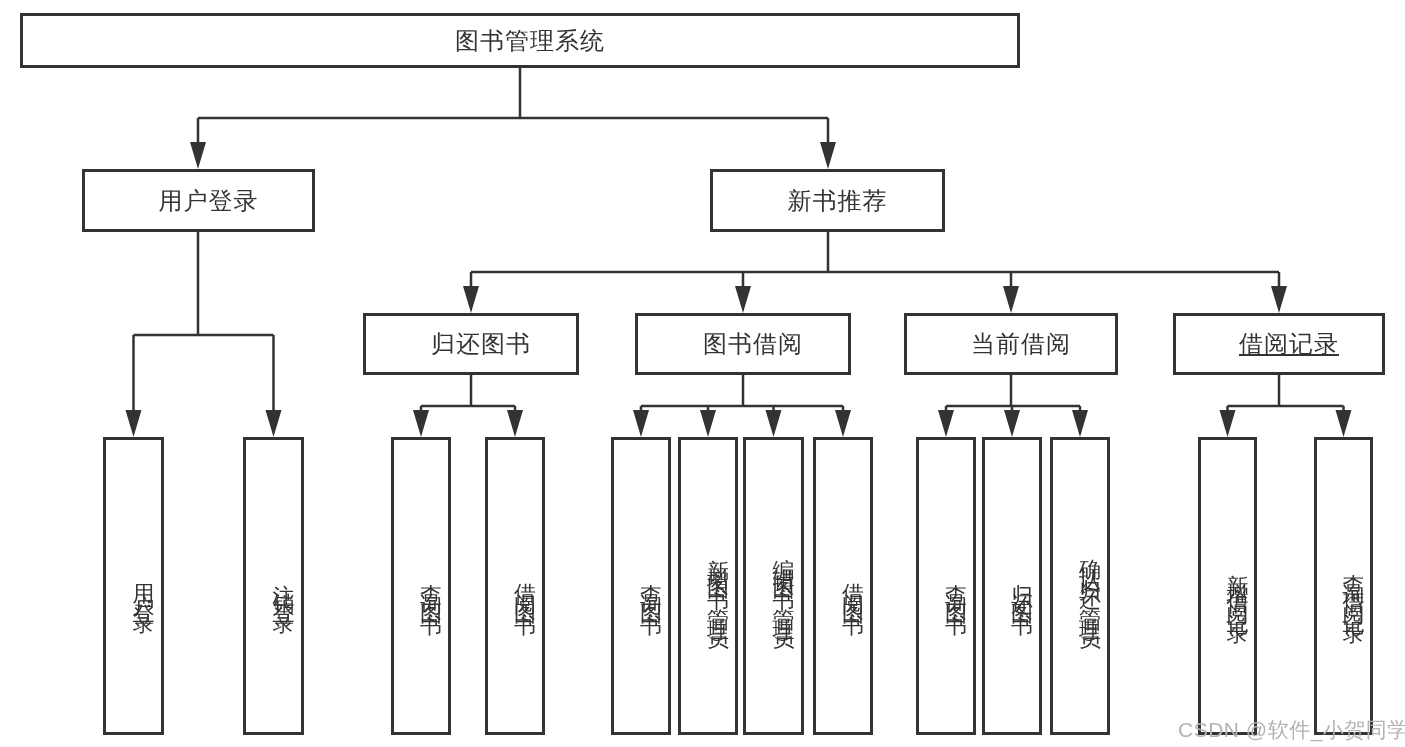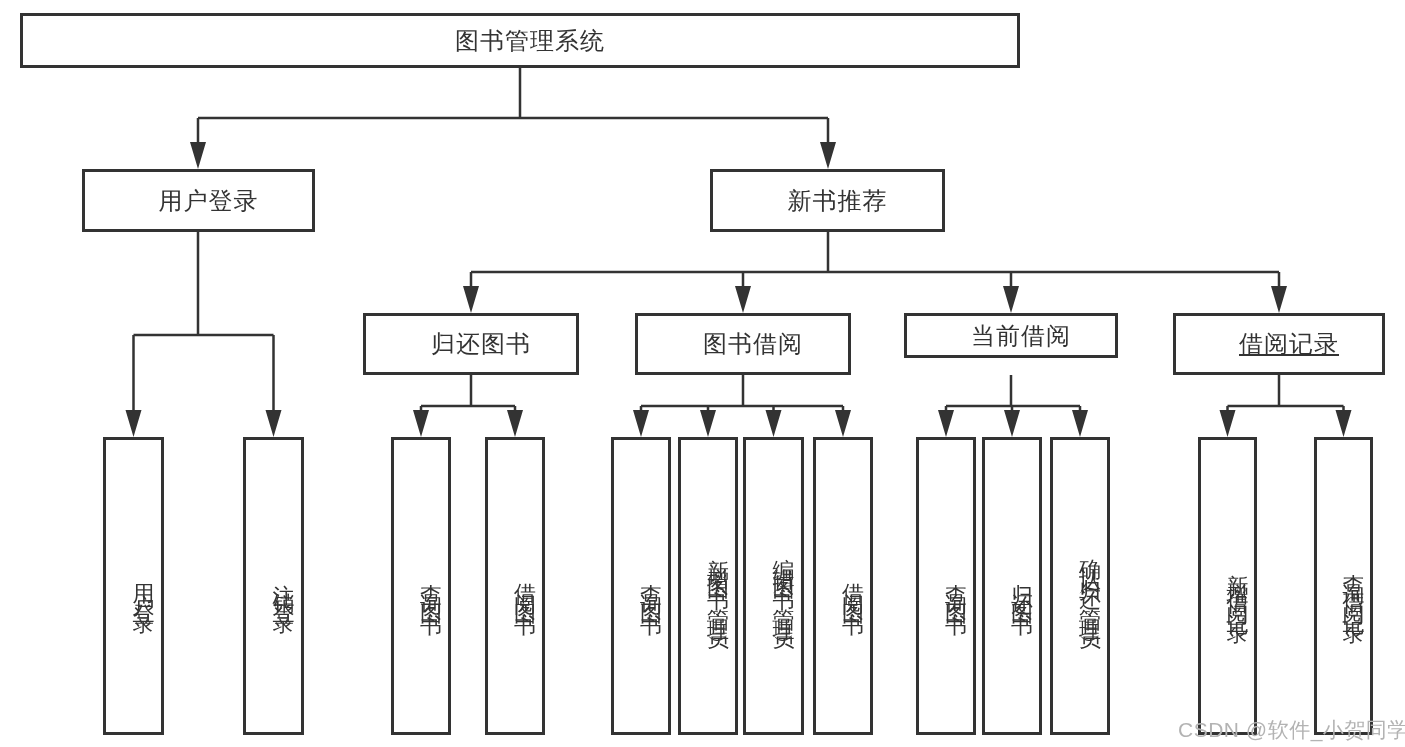--- a/index.html
+++ b/index.html
@@ -64,21 +64,21 @@
            M1219.5 410 H1235.5 L1227.5 437 Z M1335.5 410 H1351.5 L1343.5 437 Z"></path>
 </svg>
 
 <div class="node" style="left:20px; top:13px; width:1000px; height:55px;">图书管理系统</div>
 
 <div class="node" style="left:82px; top:169px; width:233px; height:63px;">用户登录</div>
 <div class="node" style="left:710px; top:169px; width:235px; height:63px;">新书推荐</div>
 
 <div class="node" style="left:363px; top:313px; width:216px; height:62px;">归还图书</div>
 <div class="node" style="left:635px; top:313px; width:216px; height:62px;">图书借阅</div>
-<div class="node" style="left:904px; top:313px; width:214px; height:45px;">当前借阅</div>
+<div class="node" style="left:904px; top:313px; width:214px; height:62px;">当前借阅</div>
 <div class="node" style="left:1173px; top:313px; width:212px; height:62px;text-decoration:underline;">借阅记录</div>
 
 <div class="node leaf" style="left:103px; top:437px; width:61px; height:298px;">
   <span class="vtext">用户登录</span>
 </div>
 <div class="node leaf" style="left:243px; top:437px; width:61px; height:298px;">
   <span class="vtext">注销登录</span>
 </div>
 
 <div class="node leaf" style="left:391px; top:437px; width:60px; height:298px;">

